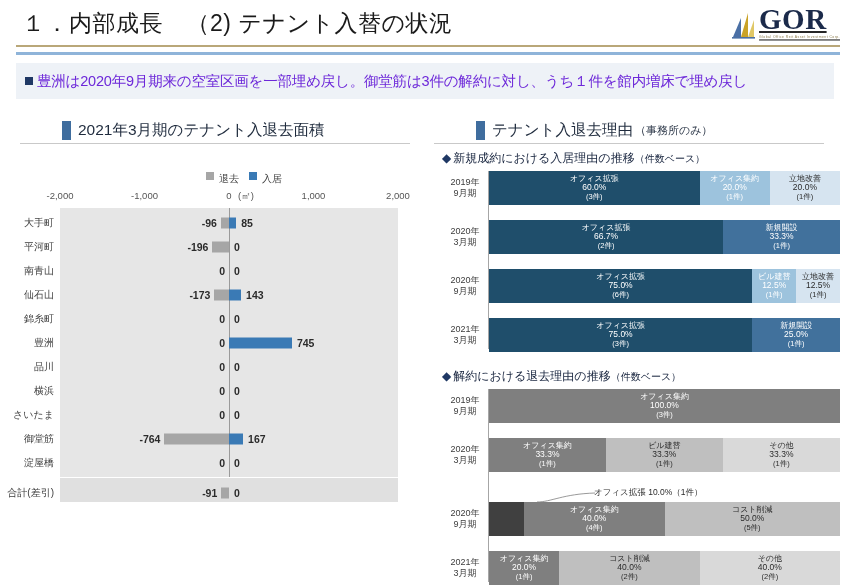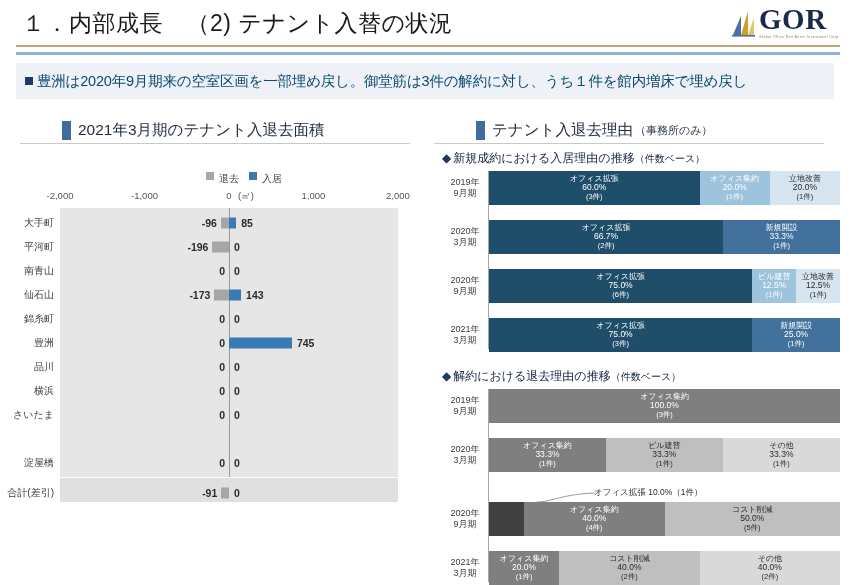--- a/index.html
+++ b/index.html
@@ -30,22 +30,23 @@
     font-weight: 400;
     letter-spacing: 0.5px;
     color: #1a1a1a;
     white-space: nowrap;
   }
   .logo {
     position: absolute;
     right: 10px;
     top: 6px;
     display: flex;
-    align-items: center;
+    align-items: flex-end;
     gap: 2px;
+    text-decoration: underline;
   }
   .logo-mark {
     width: 26px;
     height: 30px;
     position: relative;
     overflow: hidden;
   }
   .logo-text-wrap { display: flex; flex-direction: column; align-items: flex-start; }
   .logo-text {
     font-family: "Liberation Serif", "DejaVu Serif", serif;
@@ -90,21 +91,21 @@
   }
   .lead-bullet {
     width: 8px; height: 8px;
     background: #1f3864;
     margin-left: 9px;
     margin-right: 4px;
     flex: none;
   }
   .lead-text {
     font-size: 14.5px;
-    color: #0c4a6e;
+    color: #6d28d9;
     white-space: nowrap;
     letter-spacing: -0.2px;
   }
 
   
   .section-head {
     position: absolute;
     display: flex;
     align-items: center;
     padding-left: 42px;
@@ -385,20 +386,27 @@
       <div class="cat-row" style="top: 171px;">
         <div class="cat-label">横浜</div>
         <div class="val left-of" style="right: 173px;">0</div>
         <div class="val" style="left: 174px;">0</div>
       </div>
       <div class="cat-row" style="top: 195px;">
         <div class="cat-label">さいたま</div>
         <div class="val left-of" style="right: 173px;">0</div>
         <div class="val" style="left: 174px;">0</div>
       </div>
+      <div class="cat-row" style="top: 219px;">
+        <div class="cat-label">御堂筋</div>
+        <div class="bar exit" style="left: 104.442px; width: 64.558px;"></div>
+        <div class="bar enter" style="left: 169px; width: 14.1115px;"></div>
+        <div class="val left-of" style="right: 237.558px;">-764</div>
+        <div class="val" style="left: 188.111px;">167</div>
+      </div>
       <div class="cat-row" style="top: 243px;">
         <div class="cat-label">淀屋橋</div>
         <div class="val left-of" style="right: 173px;">0</div>
         <div class="val" style="left: 174px;">0</div>
       </div>
       <div class="total-sep" style="top: 269px;"></div>
       <div class="total-band" style="top: 270px; height: 24px;"></div>
       <div class="cat-row" style="top: 273px;">
         <div class="cat-label">合計(差引)</div>
         <div class="bar exit" style="left: 161.31px; width: 7.6895px;"></div>

